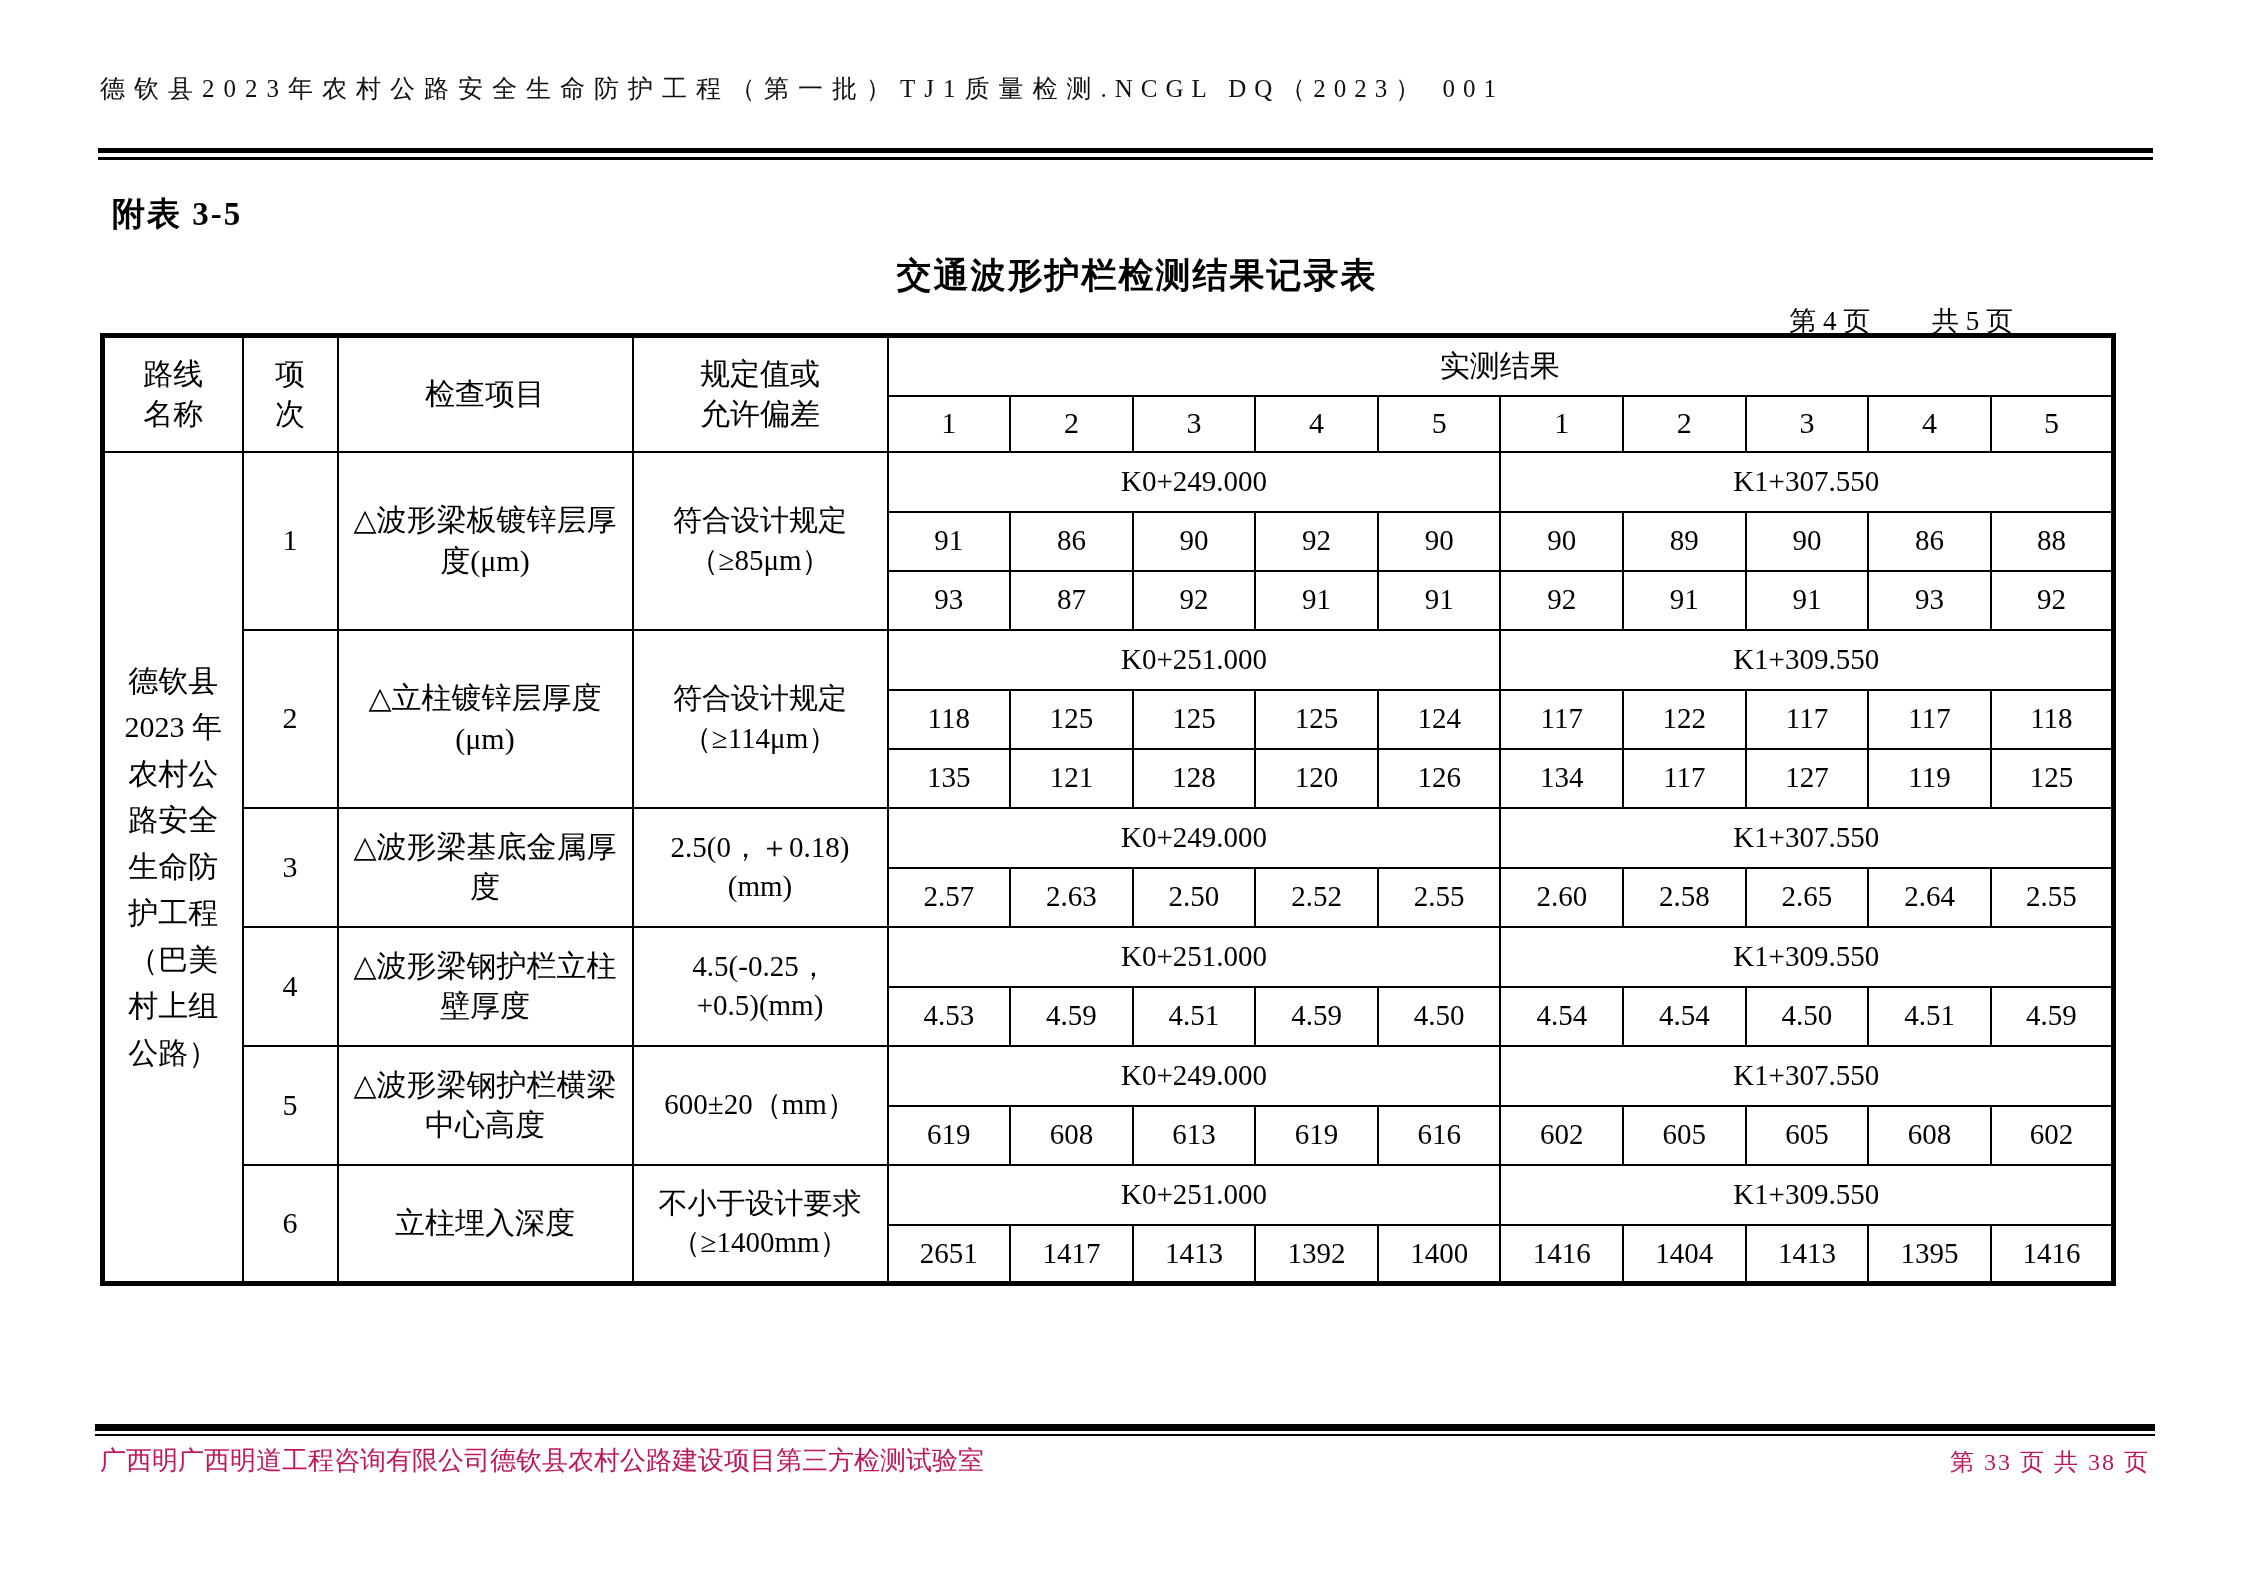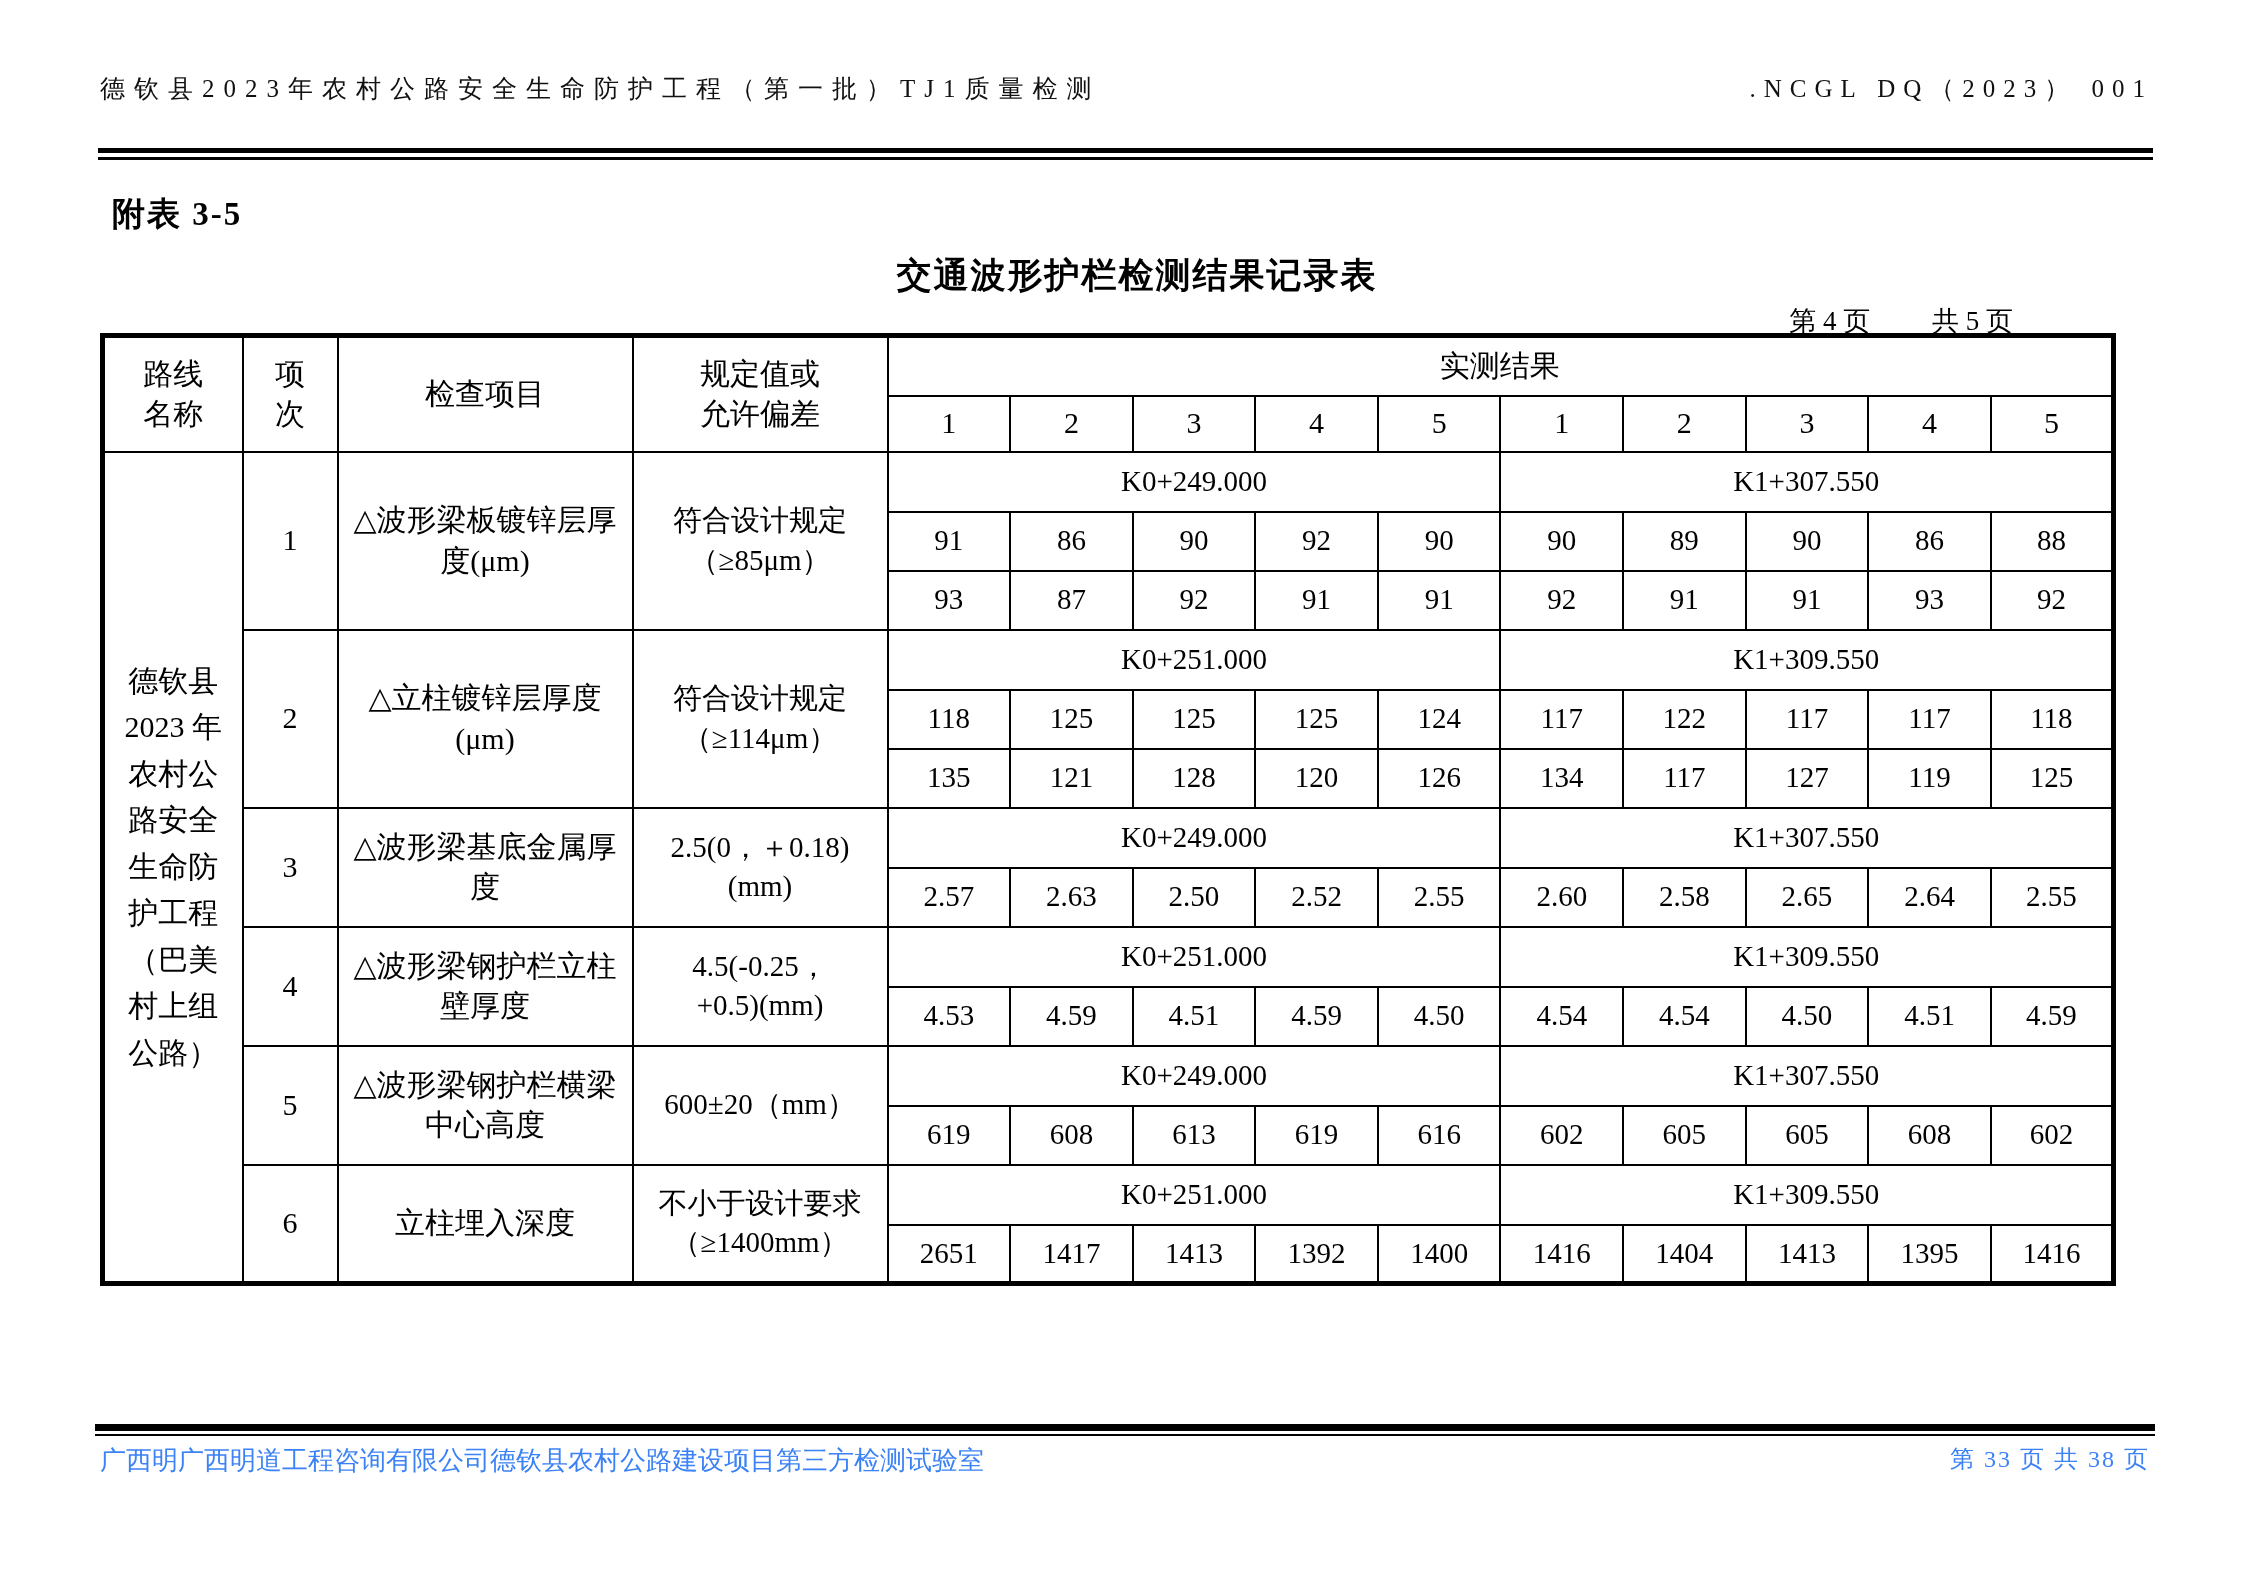--- a/index.html
+++ b/index.html
@@ -8,21 +8,21 @@
     position:relative;
     width:2245px; height:1587px;
     background:#ffffff;
     font-family:"Liberation Serif","DejaVu Serif",serif;
     color:#000;
     overflow:hidden;
   }
   
   .run-head {
     position:absolute; top:72px; left:100px; right:92px;
-    display:flex; justify-content:space-between; align-items:flex-end;
+    display:flex; align-items:flex-end;
     font-size:25px; color:#111;
   }
   .run-head .lh { letter-spacing:9px; white-space:nowrap; }
   .run-head .rh { letter-spacing:8px; white-space:nowrap; }
   .head-rule-1 { position:absolute; top:148px; left:98px; right:92px; height:5px; background:#000; }
   .head-rule-2 { position:absolute; top:157px; left:98px; right:92px; height:3px; background:#000; }
 
   .appendix { position:absolute; top:192px; left:100px; font-size:33px; font-weight:bold; letter-spacing:2px;margin-left:12px; }
   .doc-title { position:absolute; top:252px; left:0; width:100%; text-align:center; font-size:35px; font-weight:bold; letter-spacing:2px;padding-left:29px; }
   .proj-line { position:absolute; top:303px; left:218px; font-size:29px; }
@@ -47,22 +47,22 @@
   .station { font-size:29px; }
   .val { font-size:29px; }
 
   .signs { position:absolute; top:1280px; left:100px; right:100px; font-size:31px; font-weight:bold; font-family:"Liberation Sans","DejaVu Sans",sans-serif; }
   .signs .reviewer { position:absolute; left:1252px; top:0; }
 
   .foot-rule-1 { position:absolute; top:1424px; left:95px; right:90px; height:7px; background:#000; }
   .foot-rule-2 { position:absolute; top:1434px; left:95px; right:90px; height:2px; background:#000; }
   .run-foot {
     position:absolute; top:1443px; left:100px; right:95px;
-    display:flex; justify-content:space-between; align-items:flex-start;
-    font-size:26px; color:#3b82f6;
+    display:flex; justify-content:space-between; align-items:flex-end;
+    font-size:26px; color:#be185d;
   }
   .run-foot .fr { font-size:24px; letter-spacing:2px; white-space:nowrap; }
 </style>
 </head>
 <body>
 
 <div class="page">
 
   <div class="run-head">
     <span class="lh">德钦县2023年农村公路安全生命防护工程（第一批）TJ1质量检测</span>

